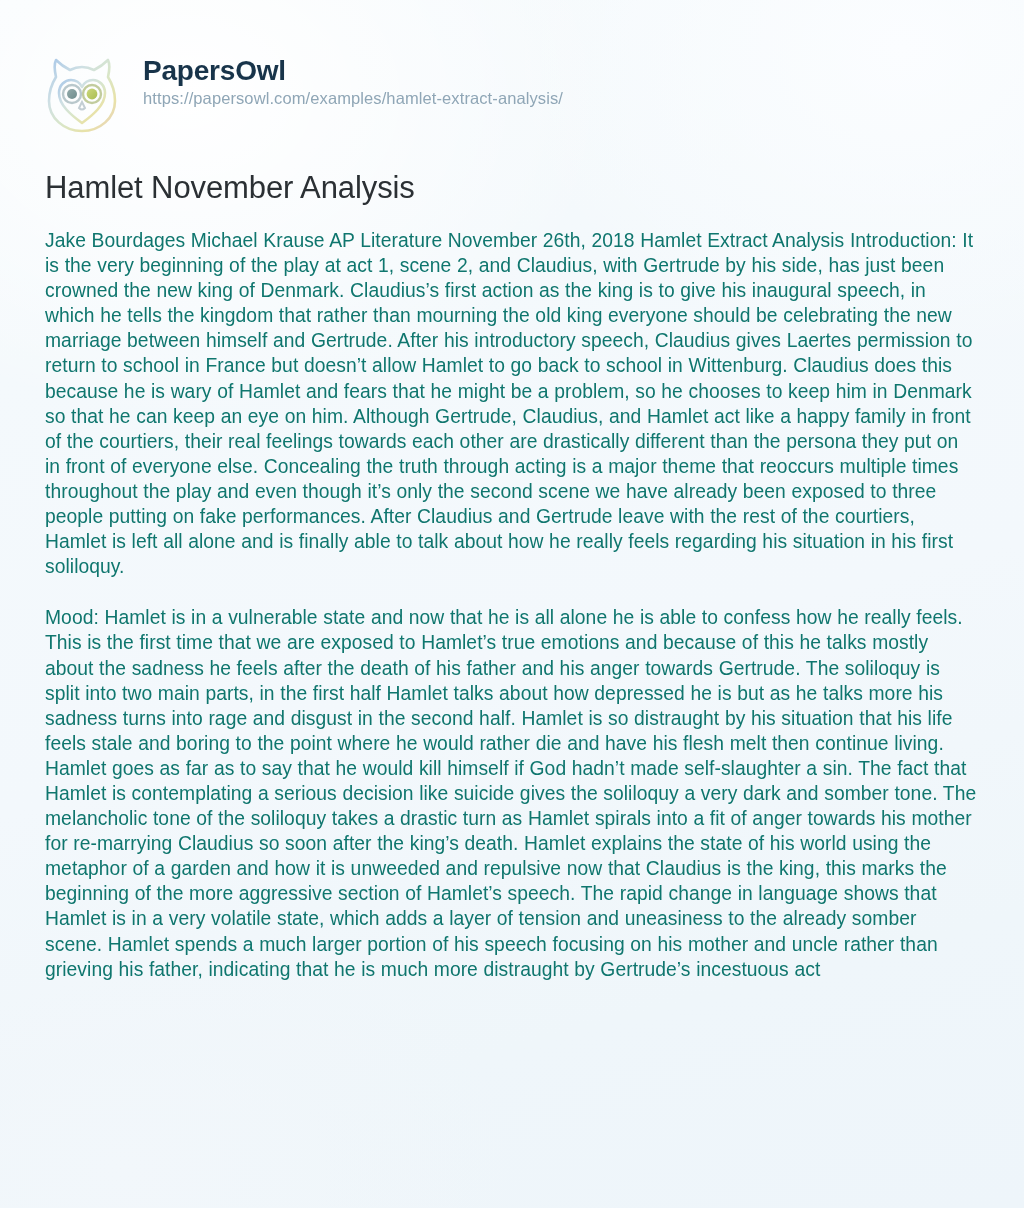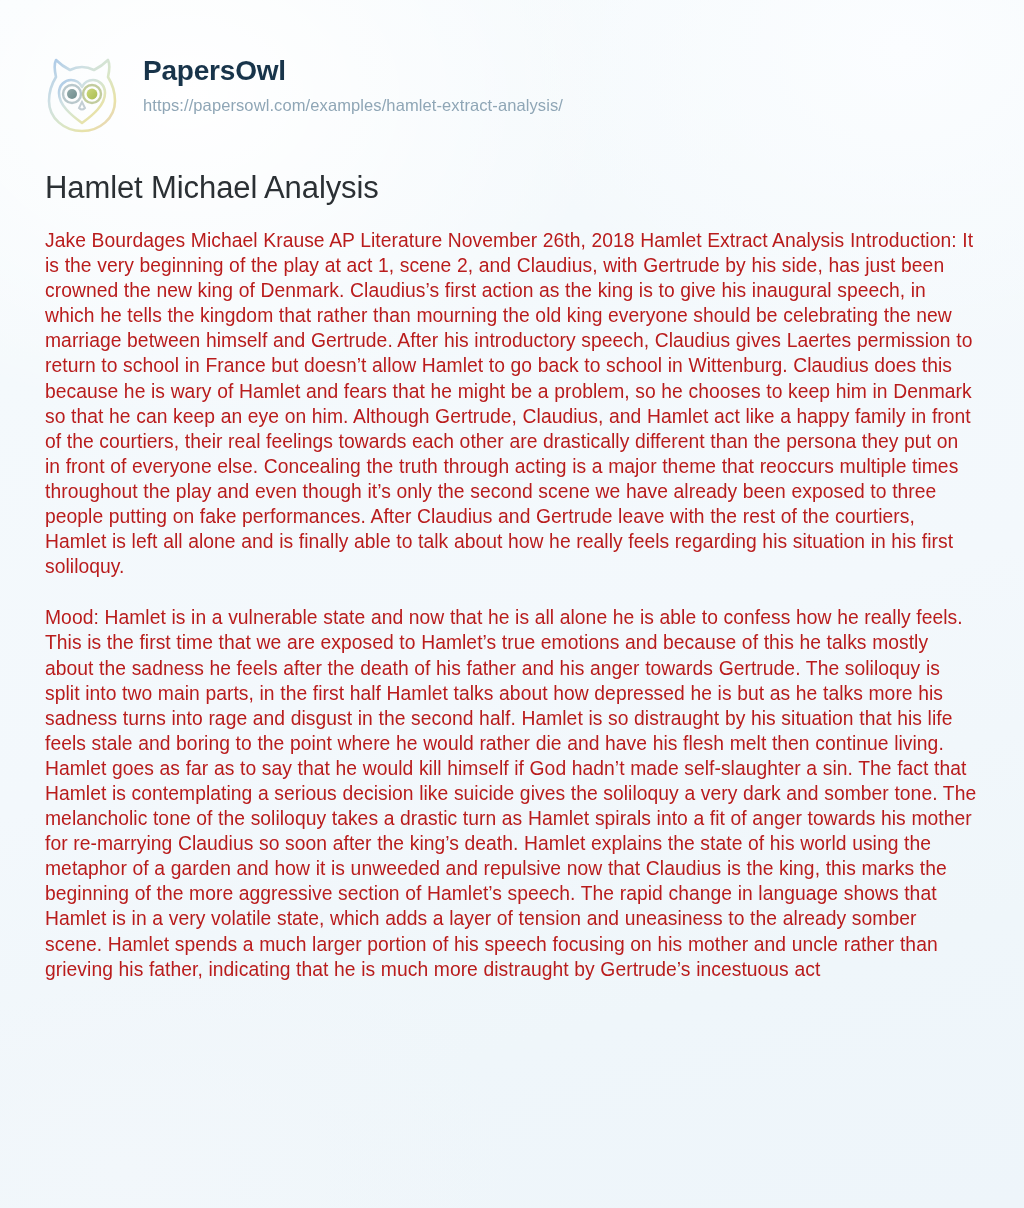--- a/index.html
+++ b/index.html
@@ -53,21 +53,20 @@
   .brand-name {
     font-size: 28px;
     font-weight: bold;
     letter-spacing: -0.2px;
     color: #18344a;
     line-height: 34px;
     white-space: nowrap;
   }
 
   .brand-url {
-    margin-top: 7px;
     font-size: 16.5px;
     line-height: 20px;
     color: #8fa6b6;
     letter-spacing: 0.1px;
     white-space: nowrap;
   }
 
   
   .doc-title {
     position: absolute;
@@ -86,21 +85,21 @@
     position: absolute;
     left: 45px;
     top: 228px;
     width: 932px;
   }
 
   .article p {
     margin: 0 0 26px 0;
     font-size: 19.3px;
     line-height: 25.1px;
-    color: #b91c1c;
+    color: #0f766e;
     text-align: left;
     letter-spacing: 0.05px;
     word-spacing: 0.2px;
   }
   .article p:last-child { margin-bottom: 15px; }
 </style>
 </head>
 <body>
 
 <div class="page">
@@ -144,20 +143,20 @@
       </svg>
     </span>
 
     <div class="brand-block">
       <div class="brand-name">PapersOwl</div>
       <div class="brand-url">https://papersowl.com/examples/hamlet-extract-analysis/</div>
     </div>
 
   </div>
 
-  <h1 class="doc-title">Hamlet Michael Analysis</h1>
+  <h1 class="doc-title">Hamlet November Analysis</h1>
 
   <div class="article">
     <p>Jake Bourdages Michael Krause AP Literature November 26th, 2018 Hamlet Extract Analysis Introduction: It is the very beginning of the play at act 1, scene 2, and Claudius, with Gertrude by his side, has just been crowned the new king of Denmark. Claudius’s first action as the king is to give his inaugural speech, in which he tells the kingdom that rather than mourning the old king everyone should be celebrating the new marriage between himself and Gertrude. After his introductory speech, Claudius gives Laertes permission to return to school in France but doesn’t allow Hamlet to go back to school in Wittenburg. Claudius does this because he is wary of Hamlet and fears that he might be a problem, so he chooses to keep him in Denmark so that he can keep an eye on him. Although Gertrude, Claudius, and Hamlet act like a happy family in front of the courtiers, their real feelings towards each other are drastically different than the persona they put on in front of everyone else. Concealing the truth through acting is a major theme that reoccurs multiple times throughout the play and even though it’s only the second scene we have already been exposed to three people putting on fake performances. After Claudius and Gertrude leave with the rest of the courtiers, Hamlet is left all alone and is finally able to talk about how he really feels regarding his situation in his first soliloquy.</p>
     <p>Mood: Hamlet is in a vulnerable state and now that he is all alone he is able to confess how he really feels. This is the first time that we are exposed to Hamlet’s true emotions and because of this he talks mostly about the sadness he feels after the death of his father and his anger towards Gertrude. The soliloquy is split into two main parts, in the first half Hamlet talks about how depressed he is but as he talks more his sadness turns into rage and disgust in the second half. Hamlet is so distraught by his situation that his life feels stale and boring to the point where he would rather die and have his flesh melt then continue living. Hamlet goes as far as to say that he would kill himself if God hadn’t made self-slaughter a sin. The fact that Hamlet is contemplating a serious decision like suicide gives the soliloquy a very dark and somber tone. The melancholic tone of the soliloquy takes a drastic turn as Hamlet spirals into a fit of anger towards his mother for re-marrying Claudius so soon after the king’s death. Hamlet explains the state of his world using the metaphor of a garden and how it is unweeded and repulsive now that Claudius is the king, this marks the beginning of the more aggressive section of Hamlet’s speech. The rapid change in language shows that Hamlet is in a very volatile state, which adds a layer of tension and uneasiness to the already somber scene. Hamlet spends a much larger portion of his speech focusing on his mother and uncle rather than grieving his father, indicating that he is much more distraught by Gertrude’s incestuous act</p>
   </div>
 
 </div>
 
 </body></html>

